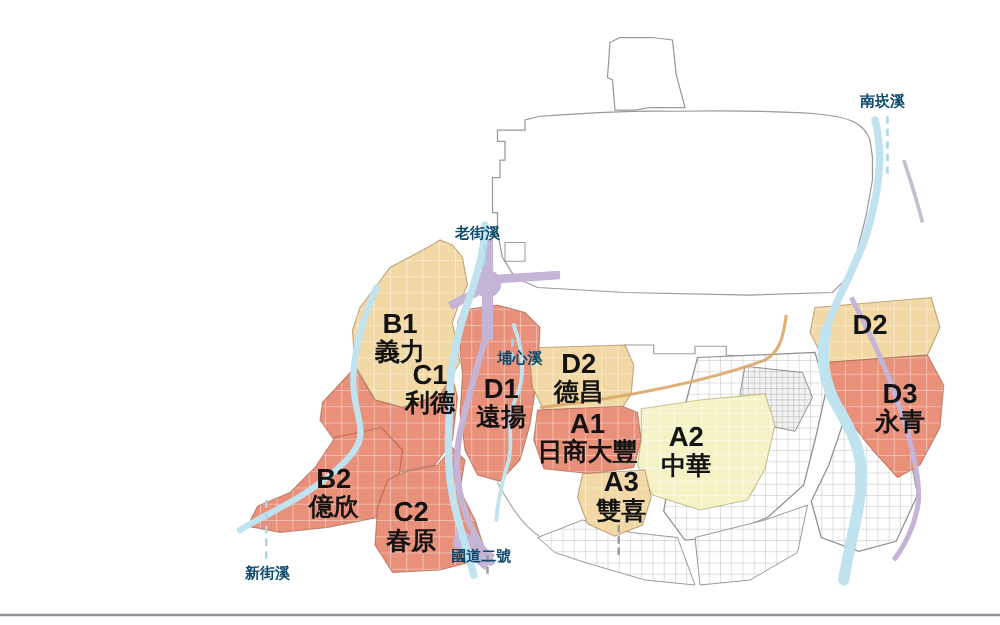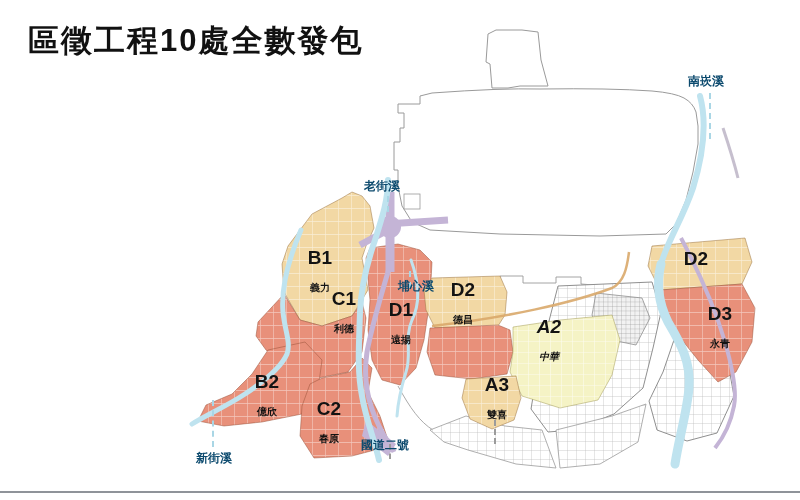--- a/index.html
+++ b/index.html
@@ -3,22 +3,22 @@
 <meta charset="utf-8">
 <style>
   html,body{margin:0;padding:0;background:#fff;}
   #stage{position:relative;width:800px;height:500px;background:#ffffff;overflow:hidden;
          font-family:"Liberation Sans","DejaVu Sans",sans-serif;}
   #map-svg{position:absolute;left:0;top:0;}
   .page-title{position:absolute;left:28px;top:20px;font-size:31px;font-weight:bold;
               color:#111;letter-spacing:2px;white-space:nowrap;}
   .zone-label{position:absolute;transform:translateX(-50%);text-align:center;color:#131313;
               line-height:1.02;white-space:nowrap;}
-  .zone-code{font-size:19px;font-weight:bold;}
-  .zone-name{font-size:10px;font-weight:bold;margin-top:16px;}
+  .zone-code{font-size:22px;font-weight:bold;}
+  .zone-name{font-size:20px;font-weight:bold;margin-top:2px;}
   .map-label{position:absolute;font-size:12px;font-weight:bold;color:#0c4a6e;white-space:nowrap;}
   .leader{position:absolute;width:0;border-left:2px dashed #A9D6E5;}
   .leader.gray{border-left-color:#9b9b9b;}
   .footer-rule{position:absolute;left:0;top:491px;width:800px;border-top:2px solid #8f9399;}
 </style>
 </head>
 <body>
 
 <div id="stage">
 
@@ -86,21 +86,20 @@
     <path d="M723,128 C729,146 734,162 738,178" fill="none" stroke="#C6BFCE" stroke-width="3"></path>
     <rect x="404" y="194" width="16" height="15" fill="#ffffff" stroke="#9a9a9a" stroke-width="0.8"></rect>
 
     <path d="M301,230 C289,258 281,288 283,312 C285,332 291,342 287,354 C281,368 263,382 245,394 C227,406 206,415 192,424" fill="none" stroke="#BFE3EF" stroke-width="5" stroke-linecap="round"></path>
     <path d="M388,180 C388,200 382,218 375,240 C366,266 361,290 360,312 C359,345 357,370 362,396 C366,420 374,438 379,460" fill="none" stroke="#BFE3EF" stroke-width="6" stroke-linecap="round"></path>
     <path d="M411,260 C419,282 421,302 412,320 C404,338 412,354 406,372 C401,388 398,402 397,416" fill="none" stroke="#BFE3EF" stroke-width="3" stroke-linecap="round"></path>
     <path d="M700,96 C707,122 704,152 693,188 C683,218 667,242 661,264" fill="none" stroke="#BFE3EF" stroke-width="6" stroke-linecap="round"></path>
     <path d="M661,264 C656,284 658,302 668,322 C681,344 691,362 689,388 C687,412 679,438 675,464" fill="none" stroke="#BFE3EF" stroke-width="9" stroke-linecap="round"></path>
   </svg>
 
-  <div class="page-title">區徵工程10處全數發包</div>
 
   <div class="leader" style="left:709px;top:93px;height:46px;"></div>
   <div class="leader" style="left:387px;top:196px;height:16px;"></div>
   <div class="leader" style="left:409px;top:271px;height:17px;"></div>
   <div class="leader" style="left:212px;top:400px;height:47px;"></div>
   <div class="leader gray" style="left:389px;top:444px;height:15px;"></div>
   <div class="leader gray" style="left:494px;top:420px;height:24px;"></div>
 
   <div class="map-label" style="left:688px;top:73px;">南崁溪</div>
   <div class="map-label" style="left:364px;top:178px;">老街溪</div>
@@ -125,21 +124,25 @@
     <div class="zone-name">億欣</div>
   </div>
   <div class="zone-label" style="left:329px;top:399px;">
     <div class="zone-code">C2</div>
     <div class="zone-name">春原</div>
   </div>
   <div class="zone-label" style="left:463px;top:280px;">
     <div class="zone-code">D2</div>
     <div class="zone-name">德昌</div>
   </div>
-  <div class="zone-label" style="left:549px;top:317px;font-style:italic;">
+  <div class="zone-label" style="left:470px;top:328px;">
+    <div class="zone-code">A1</div>
+    <div class="zone-name">日商大豐</div>
+  </div>
+  <div class="zone-label" style="left:549px;top:339px;">
     <div class="zone-code">A2</div>
     <div class="zone-name">中華</div>
   </div>
   <div class="zone-label" style="left:497px;top:375px;">
     <div class="zone-code">A3</div>
     <div class="zone-name">雙喜</div>
   </div>
   <div class="zone-label" style="left:696px;top:249px;">
     <div class="zone-code">D2</div>
     <div class="zone-name"></div>

